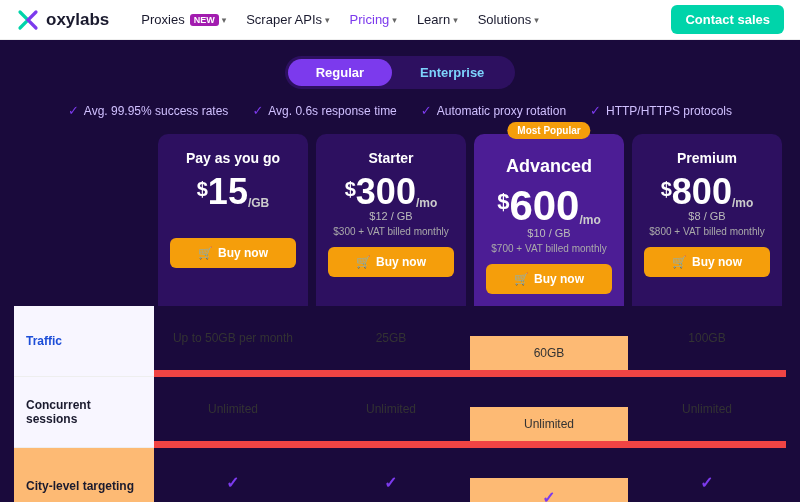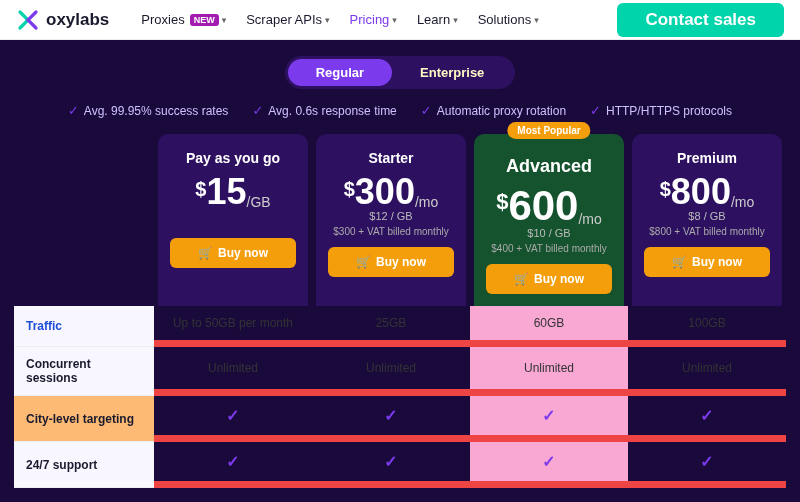--- a/index.html
+++ b/index.html
@@ -65,22 +65,22 @@
     }
     .nav-active {
       color: #7c3aed;
     }
     .nav-spacer { flex: 1; }
     .btn-contact {
       background: #00d4aa;
       color: #fff;
       border: none;
       border-radius: 6px;
-      padding: 7px 28px;
-      font-size: 17px;
+      padding: 7px 14px;
+      font-size: 13px;
       font-weight: 600;
       cursor: pointer;
       white-space: nowrap;
     }
 
     
     .pricing-section {
       background: #1a0a3c;
       padding: 16px 14px 0;
     }
@@ -104,21 +104,21 @@
       font-size: 13px;
       font-weight: 600;
       cursor: pointer;
     }
     .toggle-active {
       background: #7c3aed;
       color: #fff;
     }
     .toggle-inactive {
       background: transparent;
-      color: #fef9c3;
+      color: #7dd3fc;
     }
 
     
     .feature-badges {
       display: flex;
       justify-content: center;
       gap: 24px;
       margin-bottom: 16px;
       flex-wrap: wrap;
     }
@@ -137,21 +137,21 @@
     .card {
       background: #2d1060;
       border-radius: 10px 10px 0 0;
       padding: 16px 12px 12px;
       margin: 0 4px;
       position: relative;
       text-align: center;
     }
 
     .card-advanced {
-      background: #14532d;
+      background: #4c1d95;
       margin-top: -8px;
       border-radius: 10px 10px 0 0;
     }
 
     .most-popular-badge {
       position: absolute;
       top: -12px;
       left: 50%;
       transform: translateX(-50%);
       background: #f59e0b;
@@ -186,24 +186,25 @@
     .price-amount {
       font-size: 36px;
       font-weight: 700;
       line-height: 1;
     }
     .card-advanced .price-amount {
       font-size: 42px;
     }
 
     .price-period {
-      font-size: 14px;
+      font-size: 12px;
       color: #ccc;
       margin-top: 8px;
       align-self: flex-end;
+      font-weight: bold;
     }
 
     .price-per-gb {
       font-size: 11px;
       color: #bbb;
       margin-bottom: 4px;
     }
 
     .price-billed {
       font-size: 10px;
@@ -241,21 +242,22 @@
       font-weight: 600;
       color: #1a1a2e;
       background: #f8f6ff;
     }
 
     .compare-cell.data-cell {
       color: #333;
     }
 
     .compare-cell.advanced-col {
-      background: #f9a8d4;
+      background: #fdba74;
+      margin-top: 30px;
     }
 
     .check-green {
       color: #7c3aed;
       font-size: 16px;
       font-weight: 700;
     }
   </style>
 </head>
 <body>
@@ -359,21 +361,21 @@
 
     <div class="card card-advanced" style="margin: 0 4px; padding-top: 22px;">
       <div class="most-popular-badge">Most Popular</div>
       <div class="card-title" style="font-size: 18px;">Advanced</div>
       <div class="card-price">
         <span class="price-dollar" style="font-size: 22px;">$</span>
         <span class="price-amount">600</span>
         <span class="price-period">/mo</span>
       </div>
       <div class="price-per-gb">$10 / GB</div>
-      <div class="price-billed">$400 + VAT billed monthly</div>
+      <div class="price-billed">$700 + VAT billed monthly</div>
       <button class="buy-btn">
         <span>🛒</span>
         <span>Buy now</span>
       </button>
     </div>
 
     <div class="card" style="margin: 0 4px;">
       <div class="card-title">Premium</div>
       <div class="card-price">
         <span class="price-dollar">$</span>

